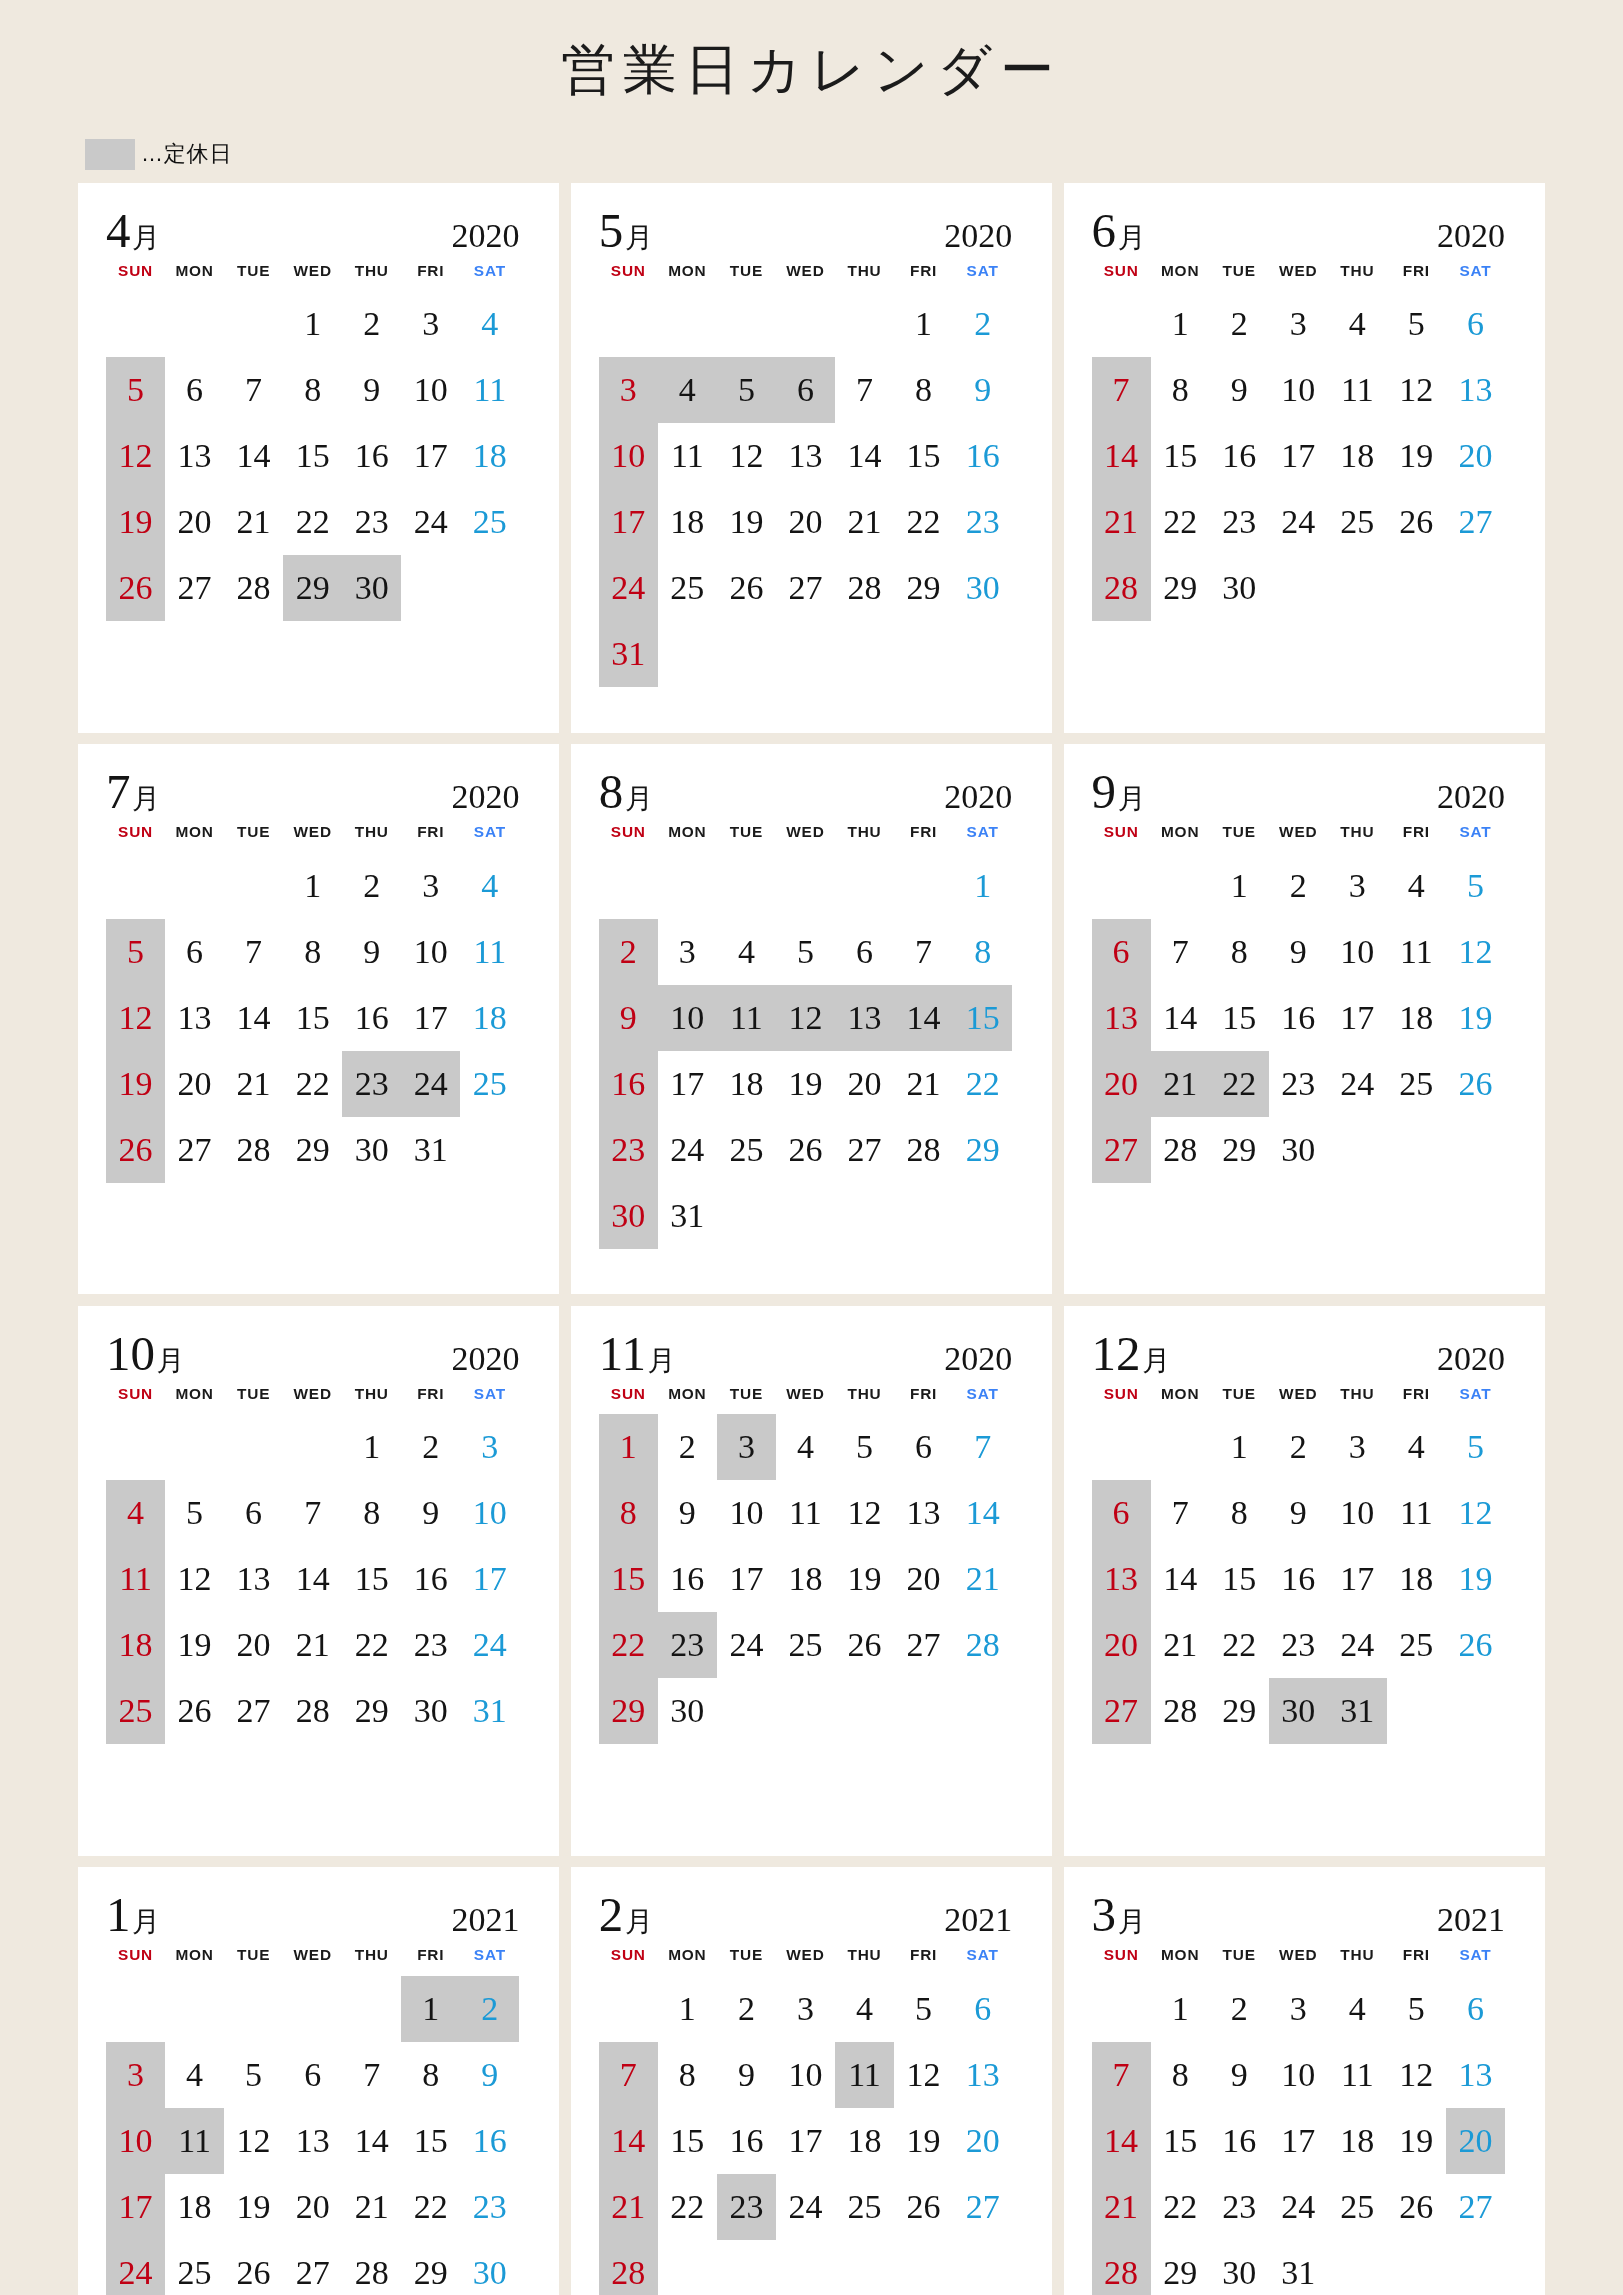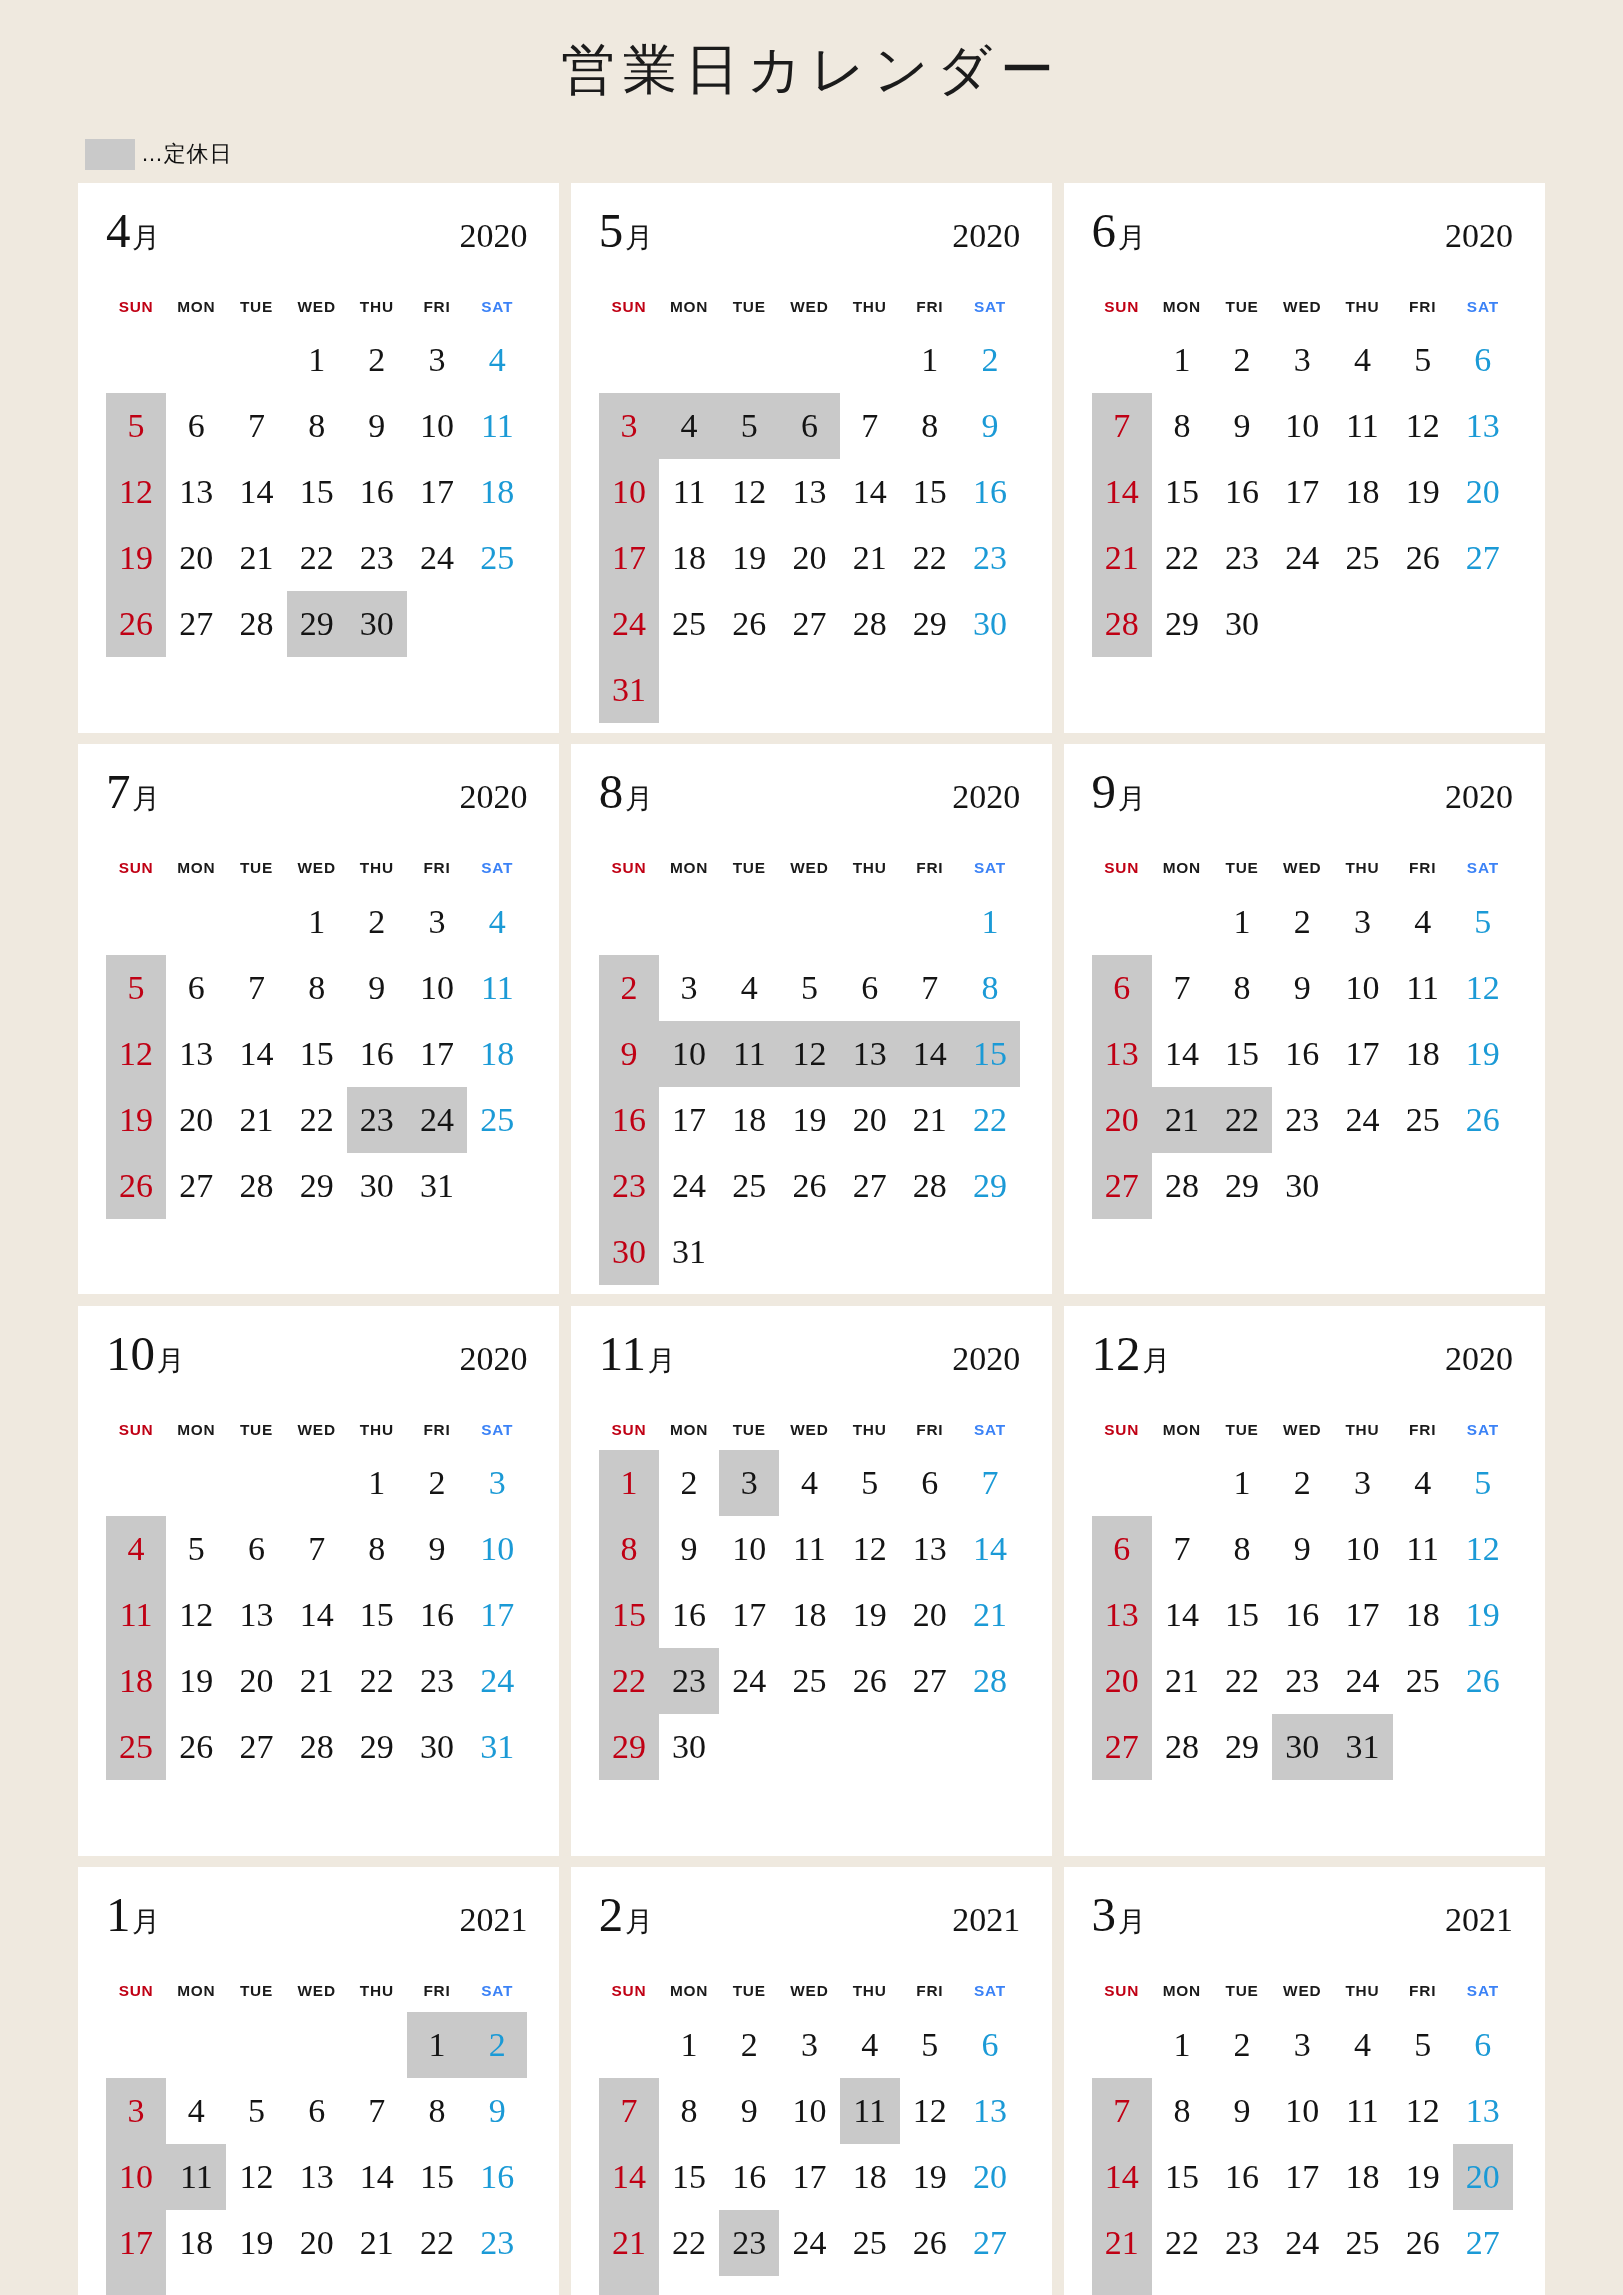--- a/index.html
+++ b/index.html
@@ -54,21 +54,21 @@
   .grid {
     margin-top: 13px;
     display: grid;
     grid-template-columns: repeat(3, 1fr);
     grid-auto-rows: 550px;
     gap: 11.4px 11.4px;
   }
   .month {
     background: #ffffff;
     box-sizing: border-box;
-    padding: 23px 32px 8px 28px;
+    padding: 23px 40px 8px 28px;
     position: relative;
   }
   .month-head {
     display: flex;
     align-items: baseline;
     justify-content: space-between;
     height: 55px;
   }
   .m-num {
     font-family: "Liberation Serif", serif;
@@ -86,21 +86,20 @@
     font-family: "Liberation Serif", serif;
     font-size: 34px;
     color: #141414;
     line-height: 1;
     margin-left: 36px;
   }
   table.cal {
     width: 100%;
     border-collapse: collapse;
     table-layout: fixed;
-    margin-top: 36px;
   }
   table.cal th {
     font-family: "Liberation Sans", sans-serif;
     font-size: 15.4px;
     font-weight: bold;
     letter-spacing: 0.8px;
     padding-bottom: 11.4px;
     color: #1a1a1a;
   }
   table.cal th.sun { color: #c00014; }

